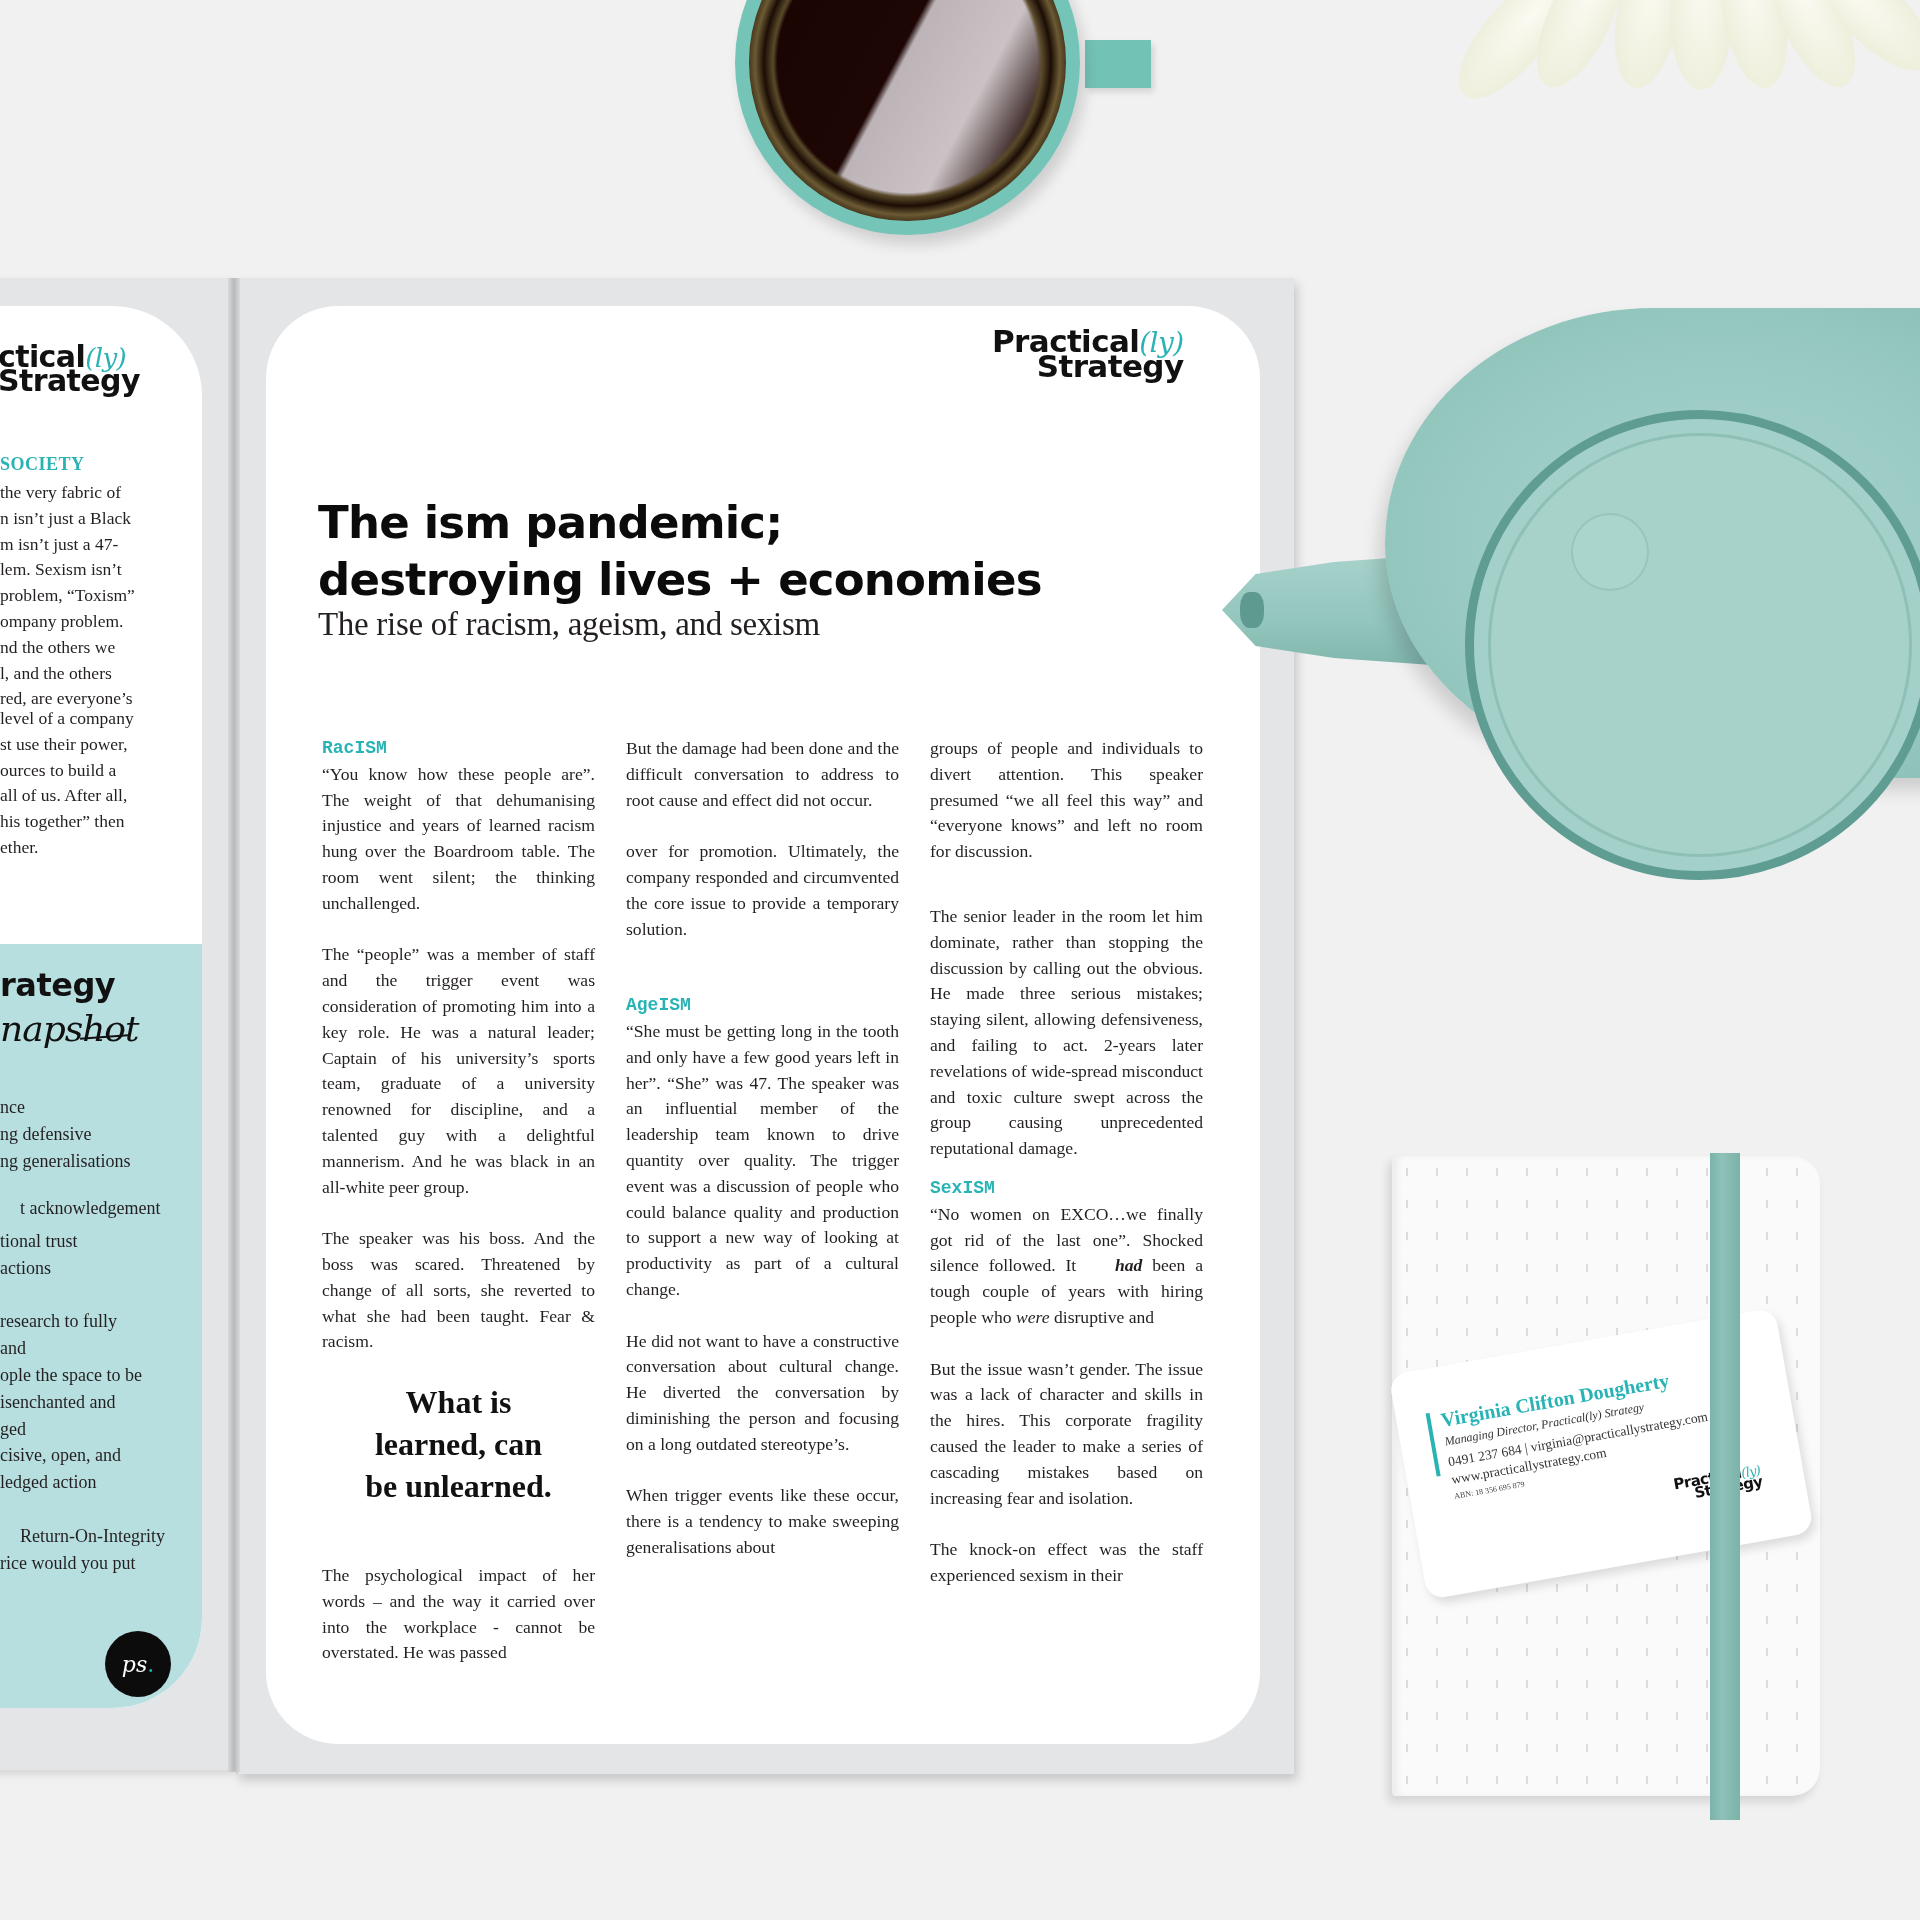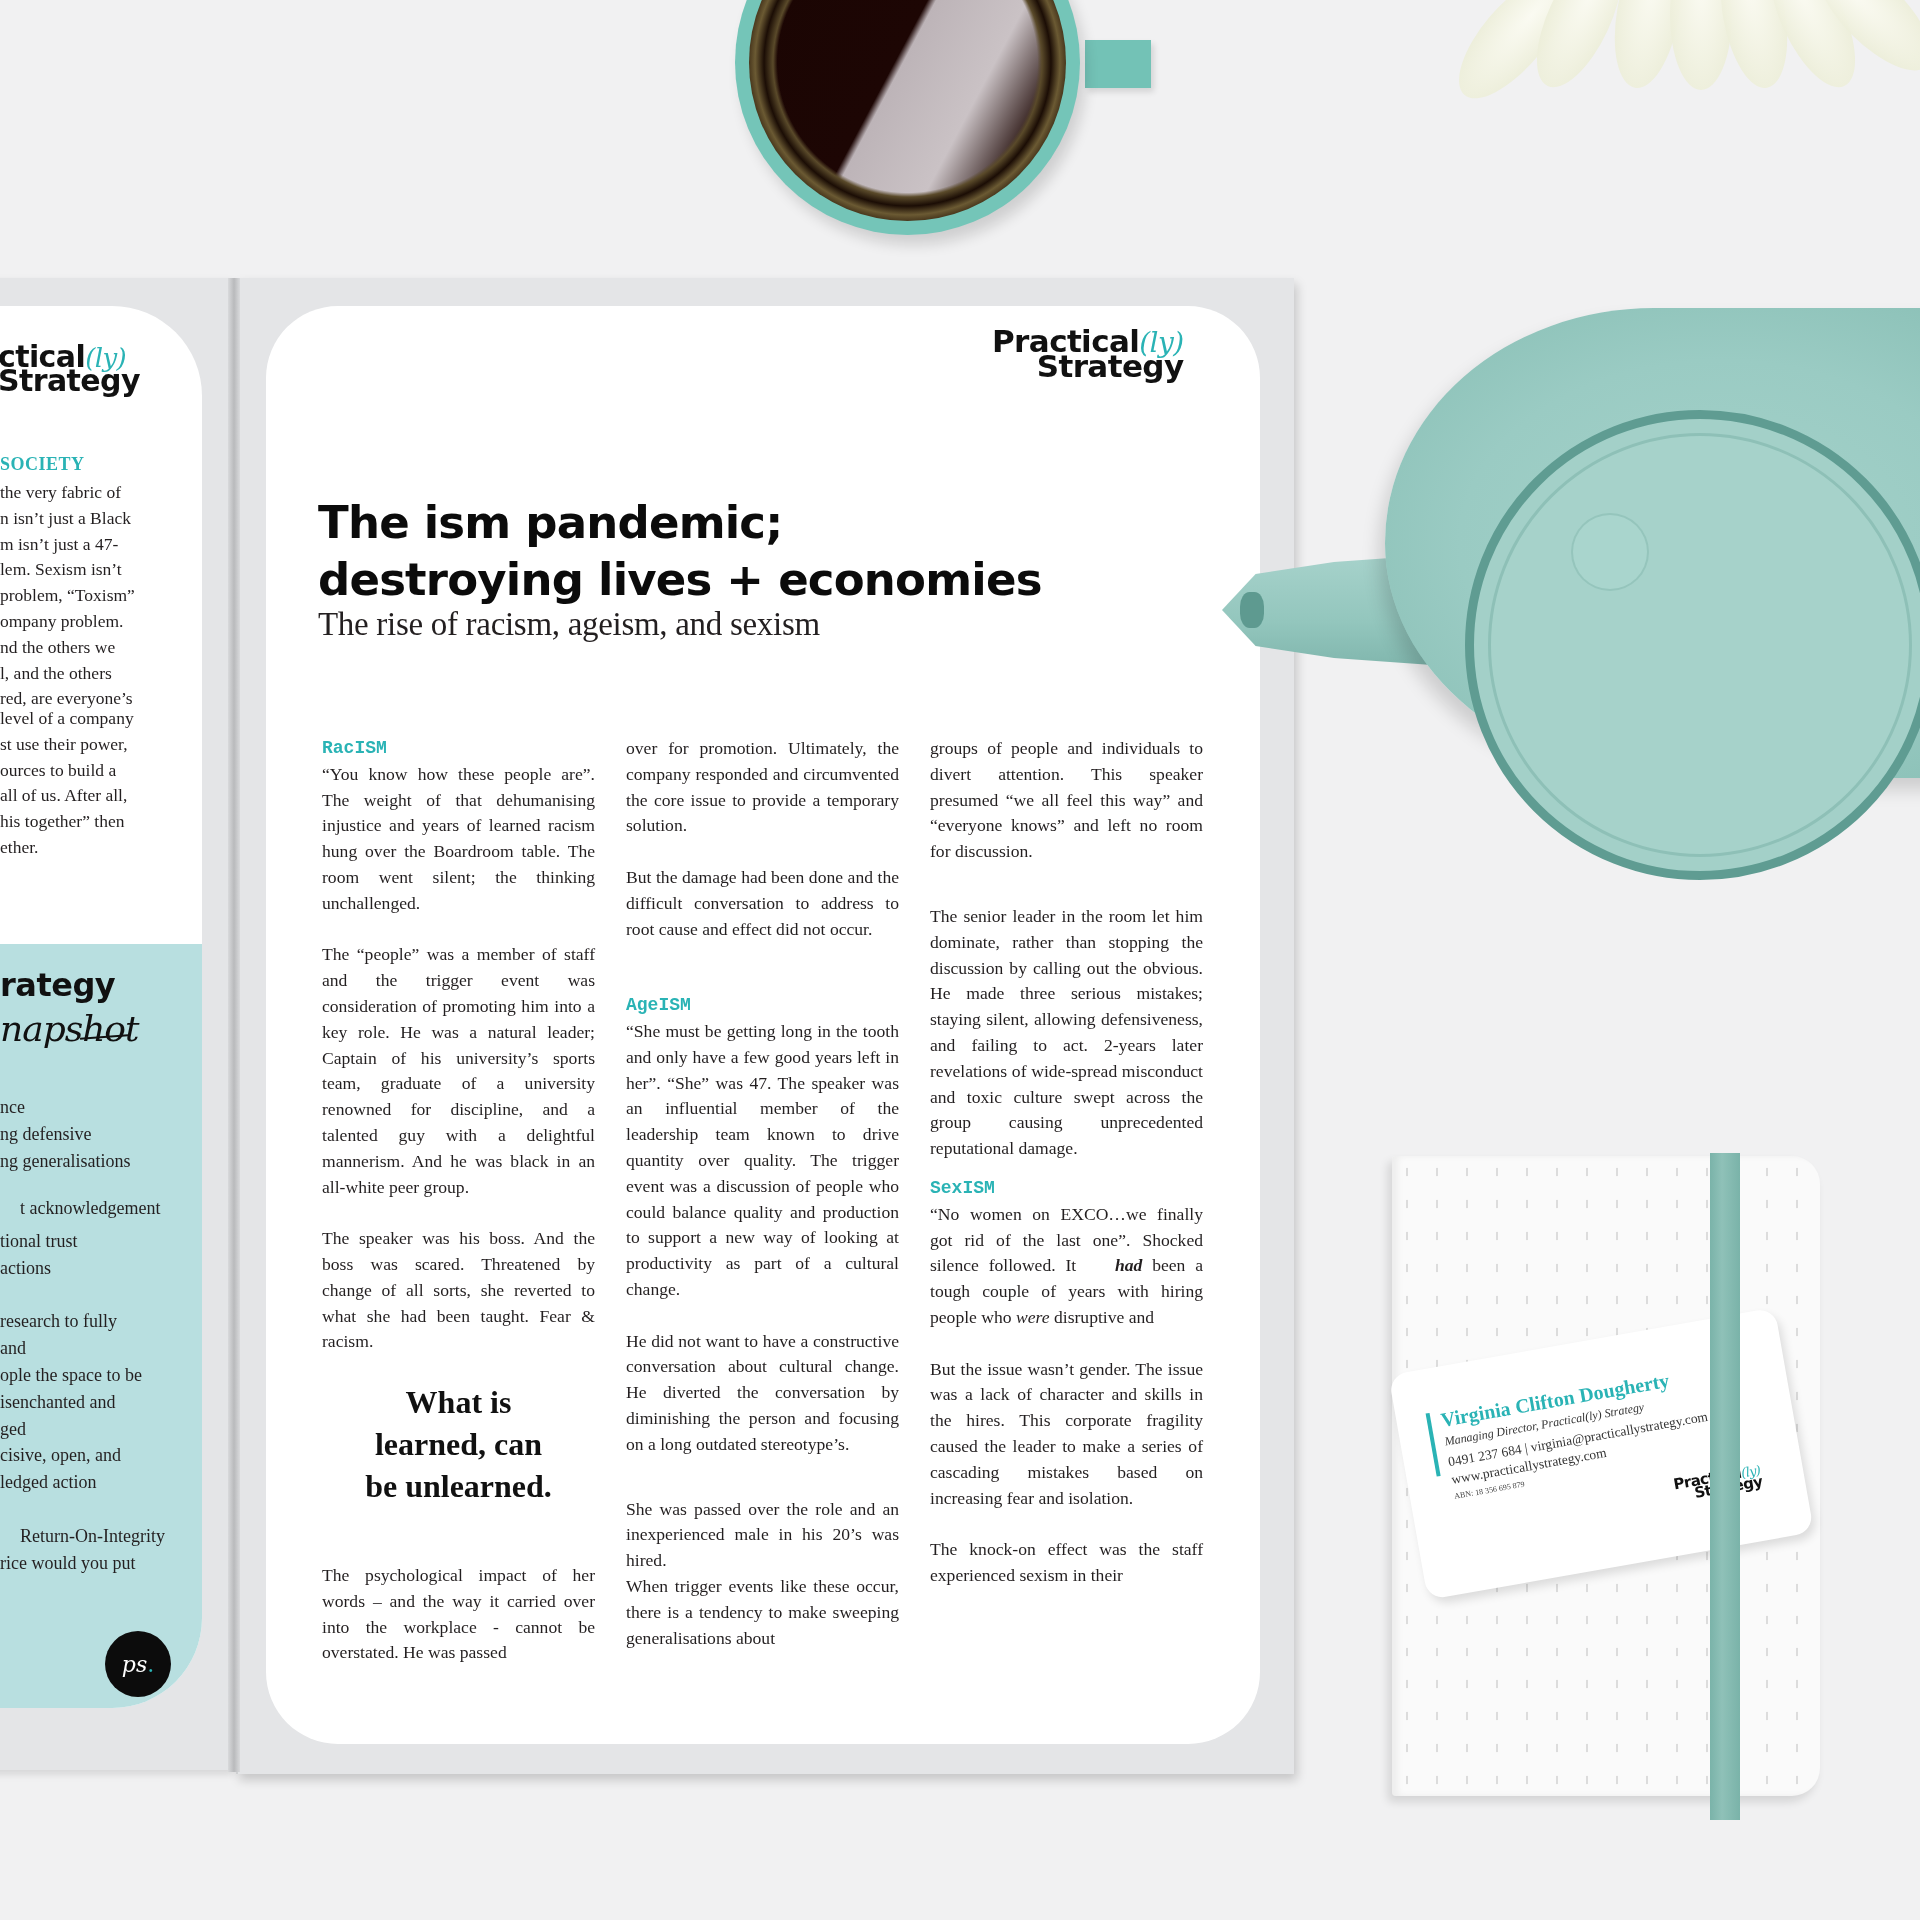--- a/index.html
+++ b/index.html
@@ -286,27 +286,26 @@
       <span class="sec-head">RacISM</span>
       <p>“You know how these people are”. The weight of that dehumanising injustice and years of learned racism hung over the Boardroom table. The room went silent; the thinking unchallenged.</p>
       <p>The “people” was a member of staff and the trigger event was consideration of promoting him into a key role. He was a natural leader; Captain of his university’s sports team, graduate of a university renowned for discipline, and a talented guy with a delightful mannerism. And he was black in an all-white peer group.</p>
       <p>The speaker was his boss. And the boss was scared. Threatened by change of all sorts, she reverted to what she had been taught. Fear &amp; racism.</p>
       <div class="pull-quote">What is
 learned, can
 be unlearned.</div>
       <p>The psychological impact of her words – and the way it carried over into the workplace - cannot be overstated.  He was passed</p>
     </div>
   <div class="col col2">
+      <p>But the damage had been done and the difficult conversation to address to root cause and effect did not occur.</p>
       <p>over for promotion. Ultimately, the company responded and circumvented the core issue to provide a temporary solution.</p>
-      <p>But the damage had been done and the difficult conversation to address to root cause and effect did not occur.</p>
       <div class="spacer"></div>
       <span class="sec-head">AgeISM</span>
       <p>“She must be getting long in the tooth and only have a few good years left in her”. “She” was 47. The speaker was an influential member of the leadership team known to drive quantity over quality.  The trigger event was a discussion of people who could balance quality and production to support a new way of looking at productivity as part of a cultural change.</p>
       <p>He did not want to have a constructive conversation about cultural change. He diverted the conversation by diminishing the person and focusing on a long outdated stereotype’s.</p>
-      <p class="tight">She was passed over the role and an inexperienced male in his 20’s was hired.</p>
       <p>When trigger events like these occur, there is a tendency to make sweeping generalisations about</p>
     </div>
   <div class="col col3">
       <p>groups of people and individuals to divert attention. This speaker presumed “we all feel this way” and “everyone knows” and left no room for discussion.</p>
       <p class="tight">The senior leader in the room let him dominate, rather than stopping the discussion by calling out the obvious. He made three serious mistakes; staying silent, allowing defensiveness, and failing to act.  2-years later revelations of wide-spread misconduct and toxic culture swept across the group causing unprecedented reputational damage.</p>
       <div class="spacer" style="height: 14px;"></div>
       <span class="sec-head">SexISM</span>
       <p>“No women on EXCO…we finally got rid of the last one”. Shocked silence followed. It <b style="font-style: italic; margin-left: 29px;">had</b> been a tough couple of years with hiring people who <i>were</i> disruptive and</p>
       <p>But the issue wasn’t gender. The issue was a lack of character and skills in the hires.  This corporate fragility caused the leader to make a series of cascading mistakes based on increasing fear and isolation.</p>
       <p>The knock-on effect was the staff experienced sexism in their</p>

